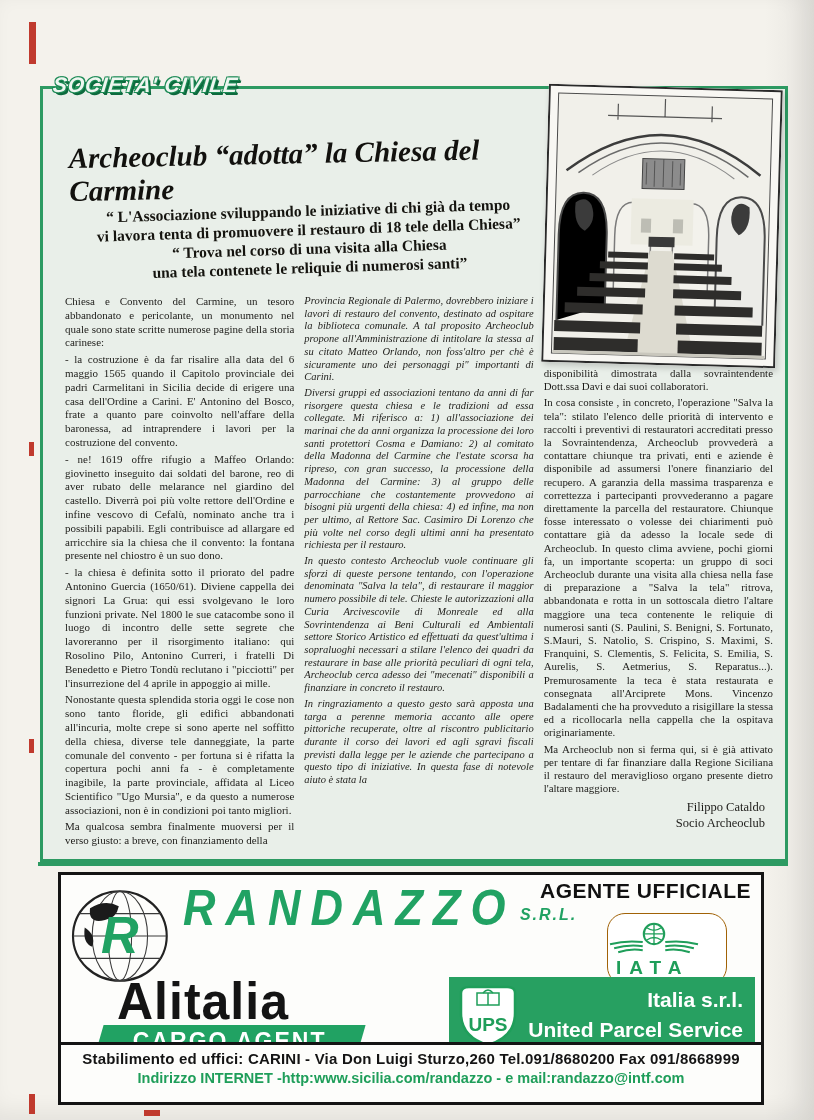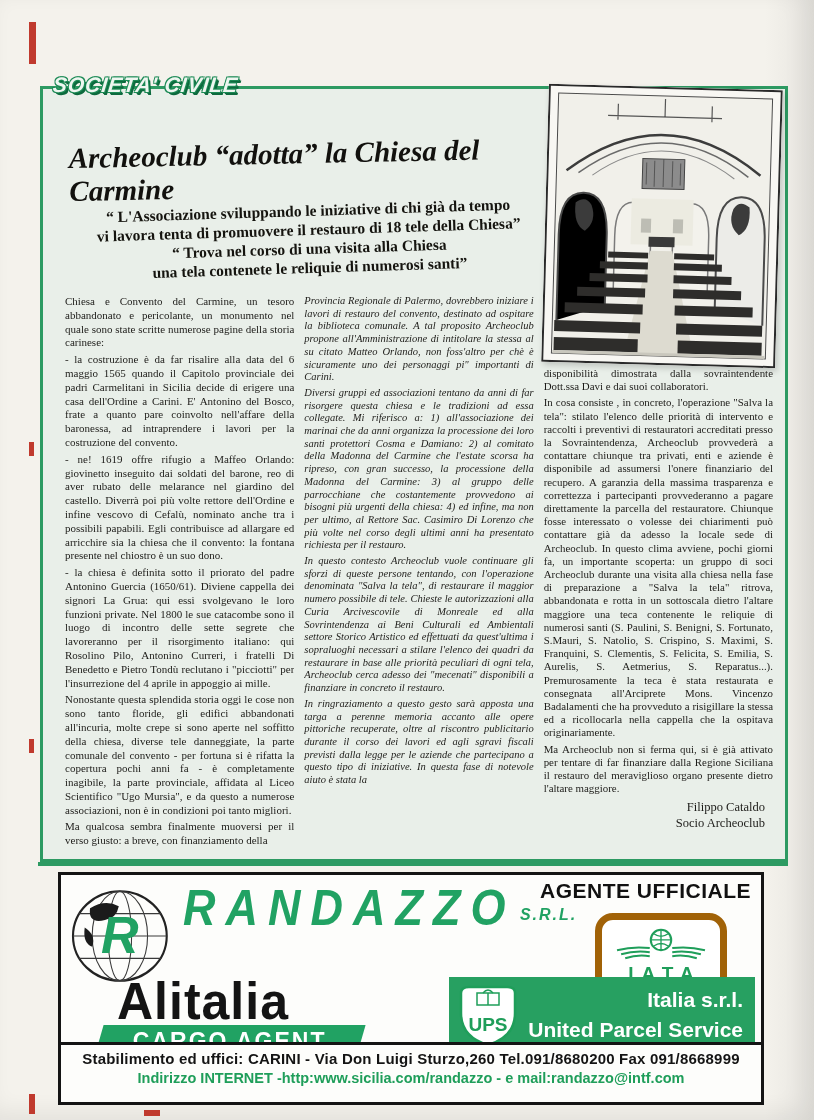--- a/index.html
+++ b/index.html
@@ -51,22 +51,22 @@
          color:#21a263;}
   .randazzo{position:absolute;left:122px;top:4px;width:440px;white-space:nowrap;}
   .randazzo .name{display:inline-block;font:bold italic 45px "Liberation Sans",sans-serif;
          color:#21a263;letter-spacing:10px;transform:scaleY(1.12);transform-origin:top left;}
   .randazzo .suffix{font:bold italic 16px "Liberation Sans",sans-serif;color:#21a263;letter-spacing:2px;}
   .services-bar{position:absolute;left:124px;top:64px;width:408px;height:26px;background:#161616;
          color:#fff;display:flex;align-items:center;justify-content:center;
          font:bold 15px "Liberation Sans",sans-serif;letter-spacing:1.5px;font-variant:small-caps;}
   .agente{position:absolute;right:10px;top:4px;font:bold 21px "Liberation Sans",sans-serif;
          letter-spacing:.5px;color:#111;}
-  .iata{position:absolute;right:34px;top:38px;width:118px;height:70px;border:7px solid #a16207;
-         border-radius:18px;display:flex;flex-direction:column;align-items:center;justify-content:center;
+  .iata{position:absolute;right:34px;top:38px;width:118px;height:70px;border:1px solid #a16207;
+         border-radius:18px;display:flex;flex-direction:column;align-items:flex-start;justify-content:center;
          background:#fff;}
   .iata .iata-text{font:bold 19px "Liberation Sans",sans-serif;color:#1f9e5a;letter-spacing:8px;
          margin-top:1px;padding-left:8px;}
   .alitalia{position:absolute;left:56px;top:96px;font:bold 50px "Liberation Sans",sans-serif;
          letter-spacing:1px;color:#141414;transform:scaleY(1.04);transform-origin:top left;}
   .cargo-band{position:absolute;left:38px;top:150px;width:262px;height:32px;background:#21a263;
          transform:skewX(-16deg);display:flex;align-items:center;justify-content:center;}
   .cargo-band span{transform:skewX(16deg);color:#fff;font:bold 23px "Liberation Sans",sans-serif;
          letter-spacing:2px;}
   .ups-panel{position:absolute;left:388px;top:102px;width:306px;height:78px;background:#27a061;

